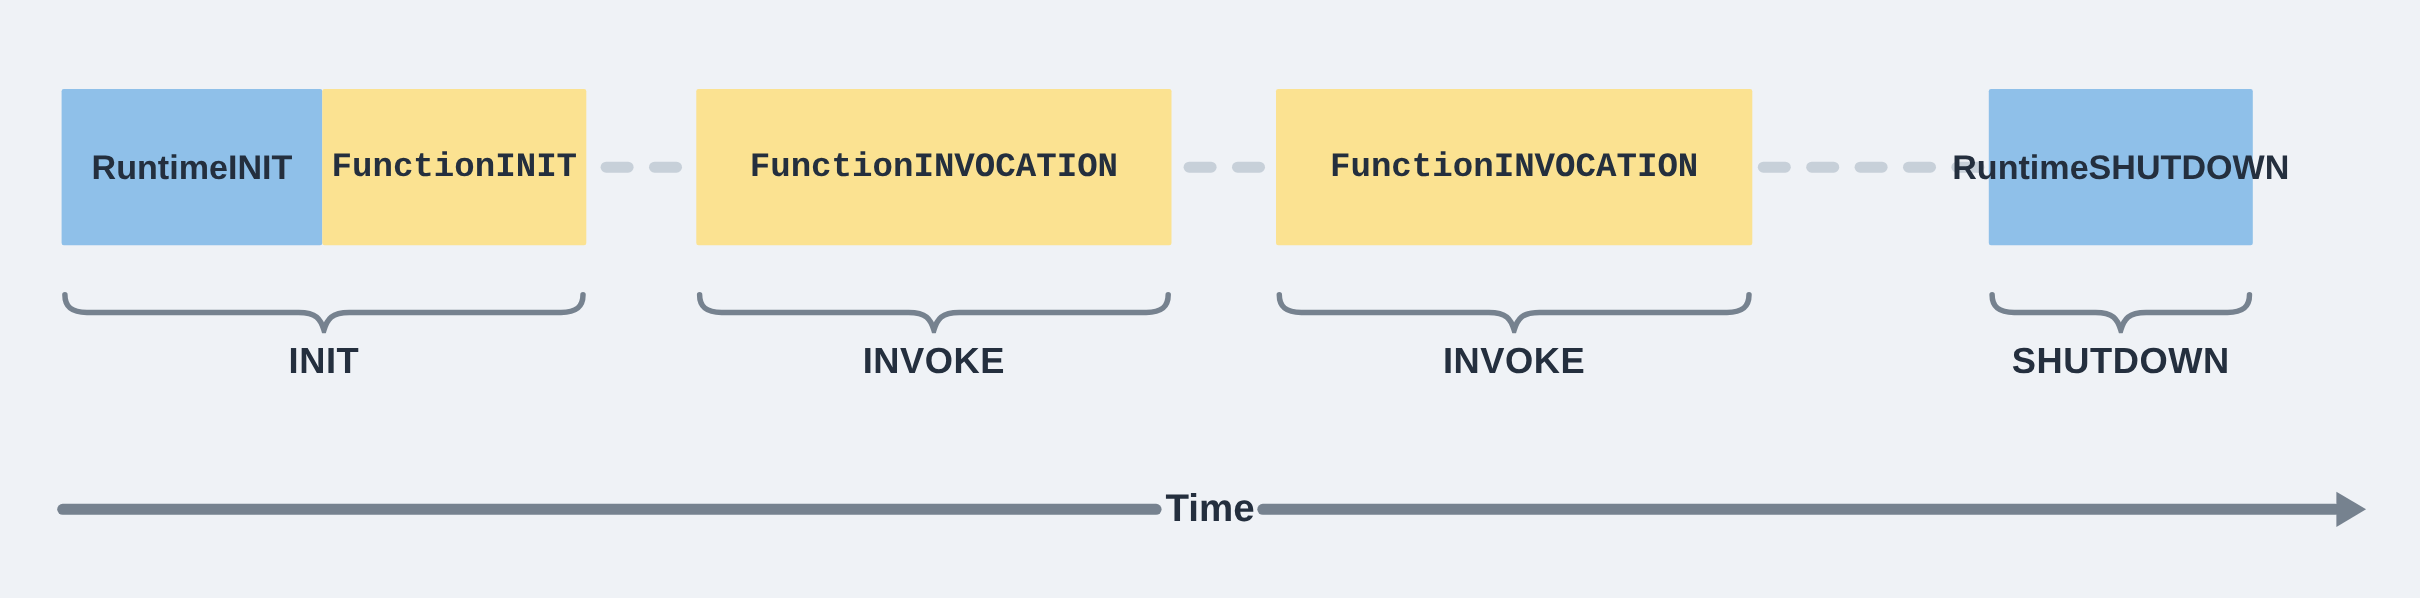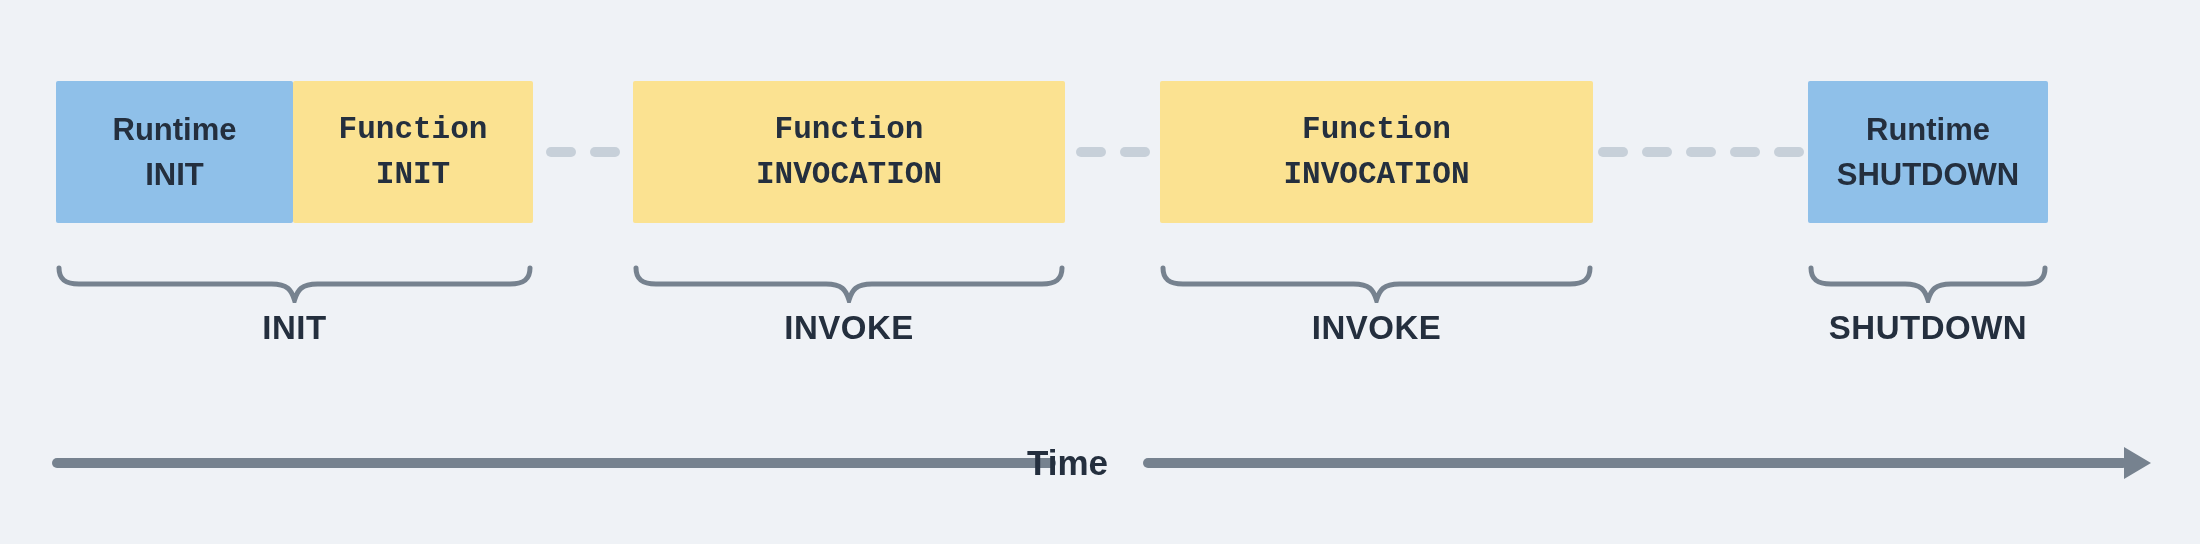--- a/index.html
+++ b/index.html
@@ -11,21 +11,21 @@
     height: 544px;
     background: var(--bg, #eff2f6);
     overflow: hidden;
   }
 
   .block {
     position: absolute;
     top: 81px;
     height: 142px;
     display: flex;
-    flex-direction: column;
+    flex-direction: row;
     align-items: center;
     justify-content: center;
     text-align: center;
     font-size: 31px;
     font-weight: 700;
     line-height: 45px;
     color: var(--text, #242f3e);
     border-radius: 2px;
   }
   .block.runtime  { background: var(--runtime,  #8fc0e9); }
@@ -73,25 +73,25 @@
     height: 10px;
     border-radius: 5px;
     background: var(--axis, #76828f);
   }
   .time-axis-line.left  { left: 52px;   width: 1004px; }
   .time-axis-line.right { left: 1143px; width: 985px;  }
 
   .time-label {
     position: absolute;
     top: 441px;
-    left: 1027px;
+    left: 1052px;
     width: 96px;
     height: 44px;
     line-height: 44px;
-    text-align: left;
+    text-align: center;
     font-size: 35px;
     font-weight: 700;
     color: var(--text, #242f3e);
   }
 
   .arrowhead {
     position: absolute;
     top: 447px;
     left: 2124px;
     width: 0;

